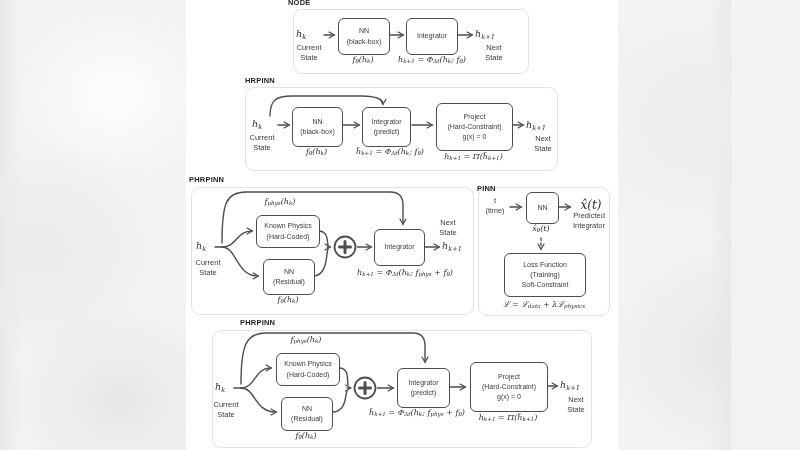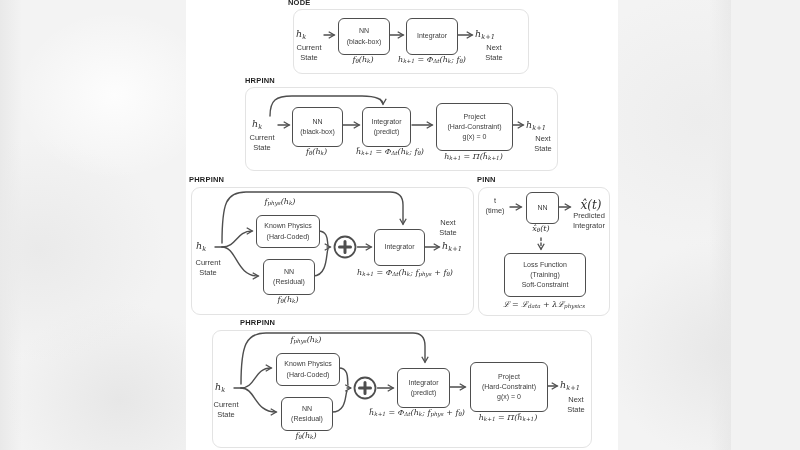--- a/index.html
+++ b/index.html
@@ -38,21 +38,21 @@
 
   <div class="ptitle" style="left:288px;top:-2px;">NODE</div>
   <div class="panel" style="left:293px;top:9px;width:234px;height:63px;"></div>
 
   <div class="ptitle" style="left:245px;top:76px;">HRPINN</div>
   <div class="panel" style="left:245px;top:87px;width:311px;height:82px;"></div>
 
   <div class="ptitle" style="left:189px;top:175px;">PHRPINN</div>
   <div class="panel" style="left:191px;top:187px;width:281px;height:126px;"></div>
 
-  <div class="ptitle" style="left:477px;top:175px;">PINN</div>
+  <div class="ptitle" style="left:477px;top:184px;">PINN</div>
   <div class="panel" style="left:478px;top:187px;width:130px;height:127px;"></div>
 
   <div class="ptitle" style="left:212px;top:318px;padding-left:28px;">PHRPINN</div>
   <div class="panel" style="left:212px;top:330px;width:378px;height:116px;"></div>
 
   <svg class="arrows" width="800" height="450" viewBox="0 0 800 450">
     <defs>
       <marker id="ah" markerWidth="8" markerHeight="8" refX="6.5" refY="4" orient="auto" markerUnits="userSpaceOnUse" viewBox="0 0 8 8">
         <path d="M1.2,0.8 L6.8,4 L1.2,7.2" fill="none" stroke="#4e4e4e" stroke-width="1.3"></path>
       </marker>

